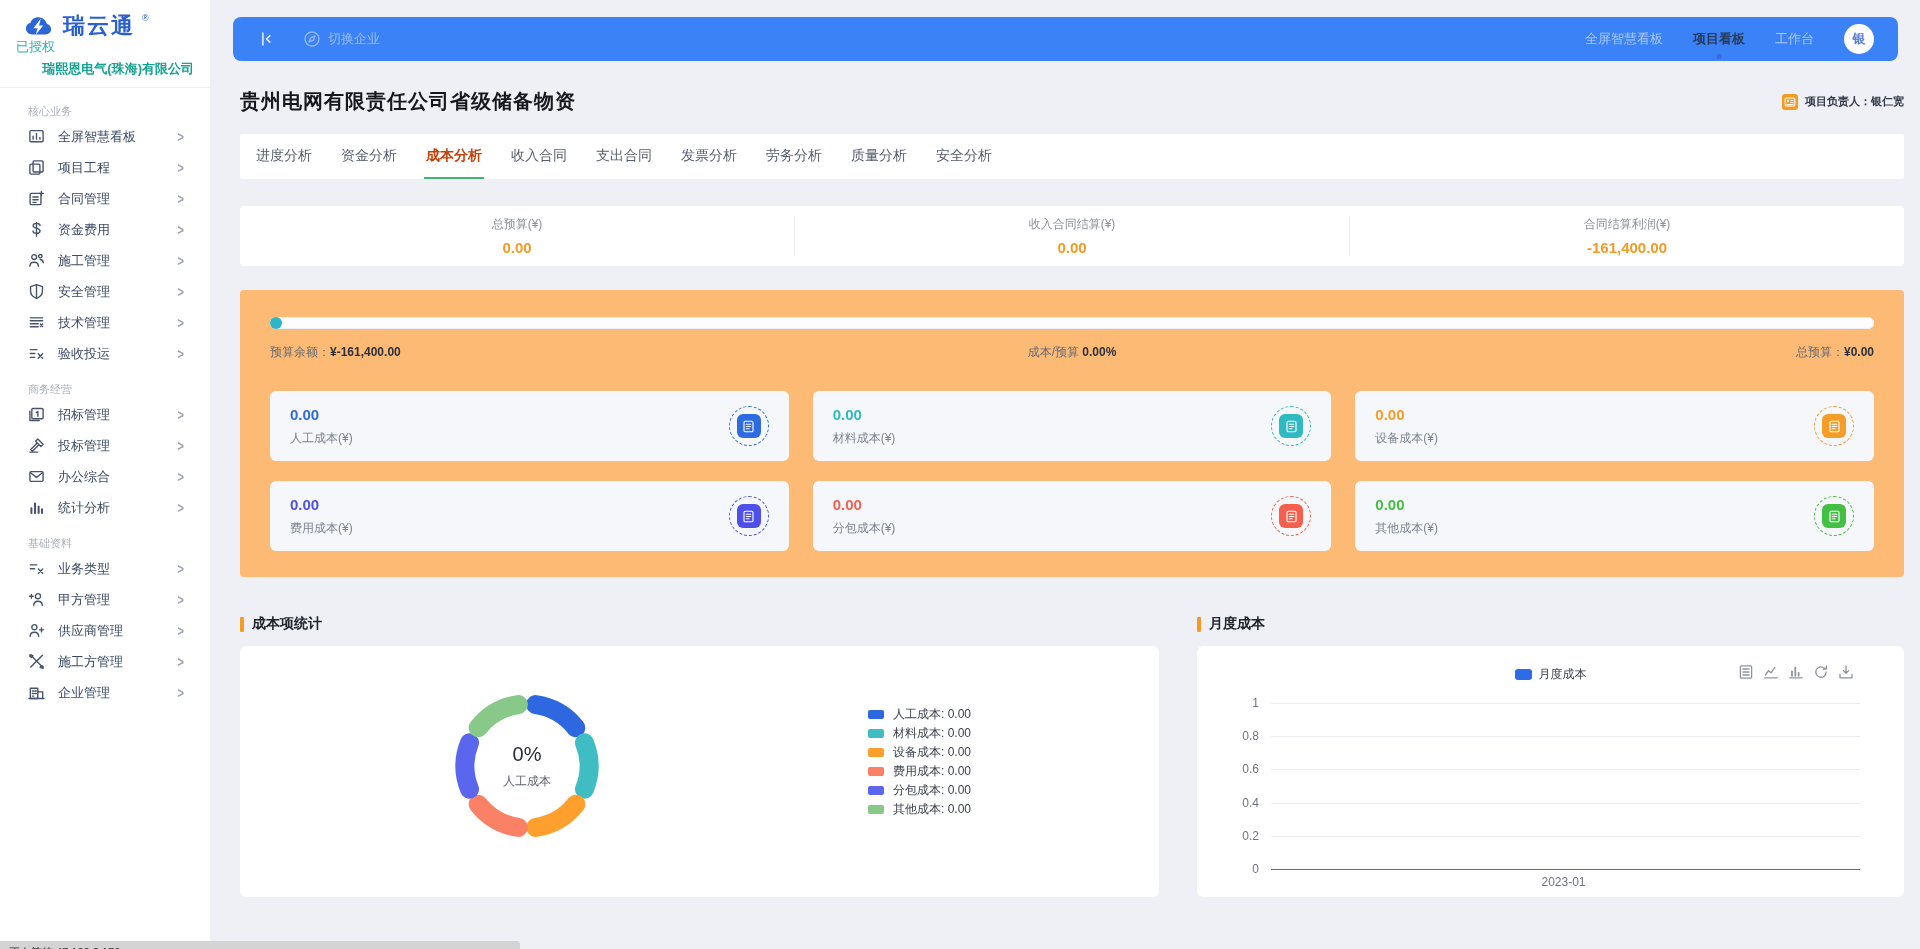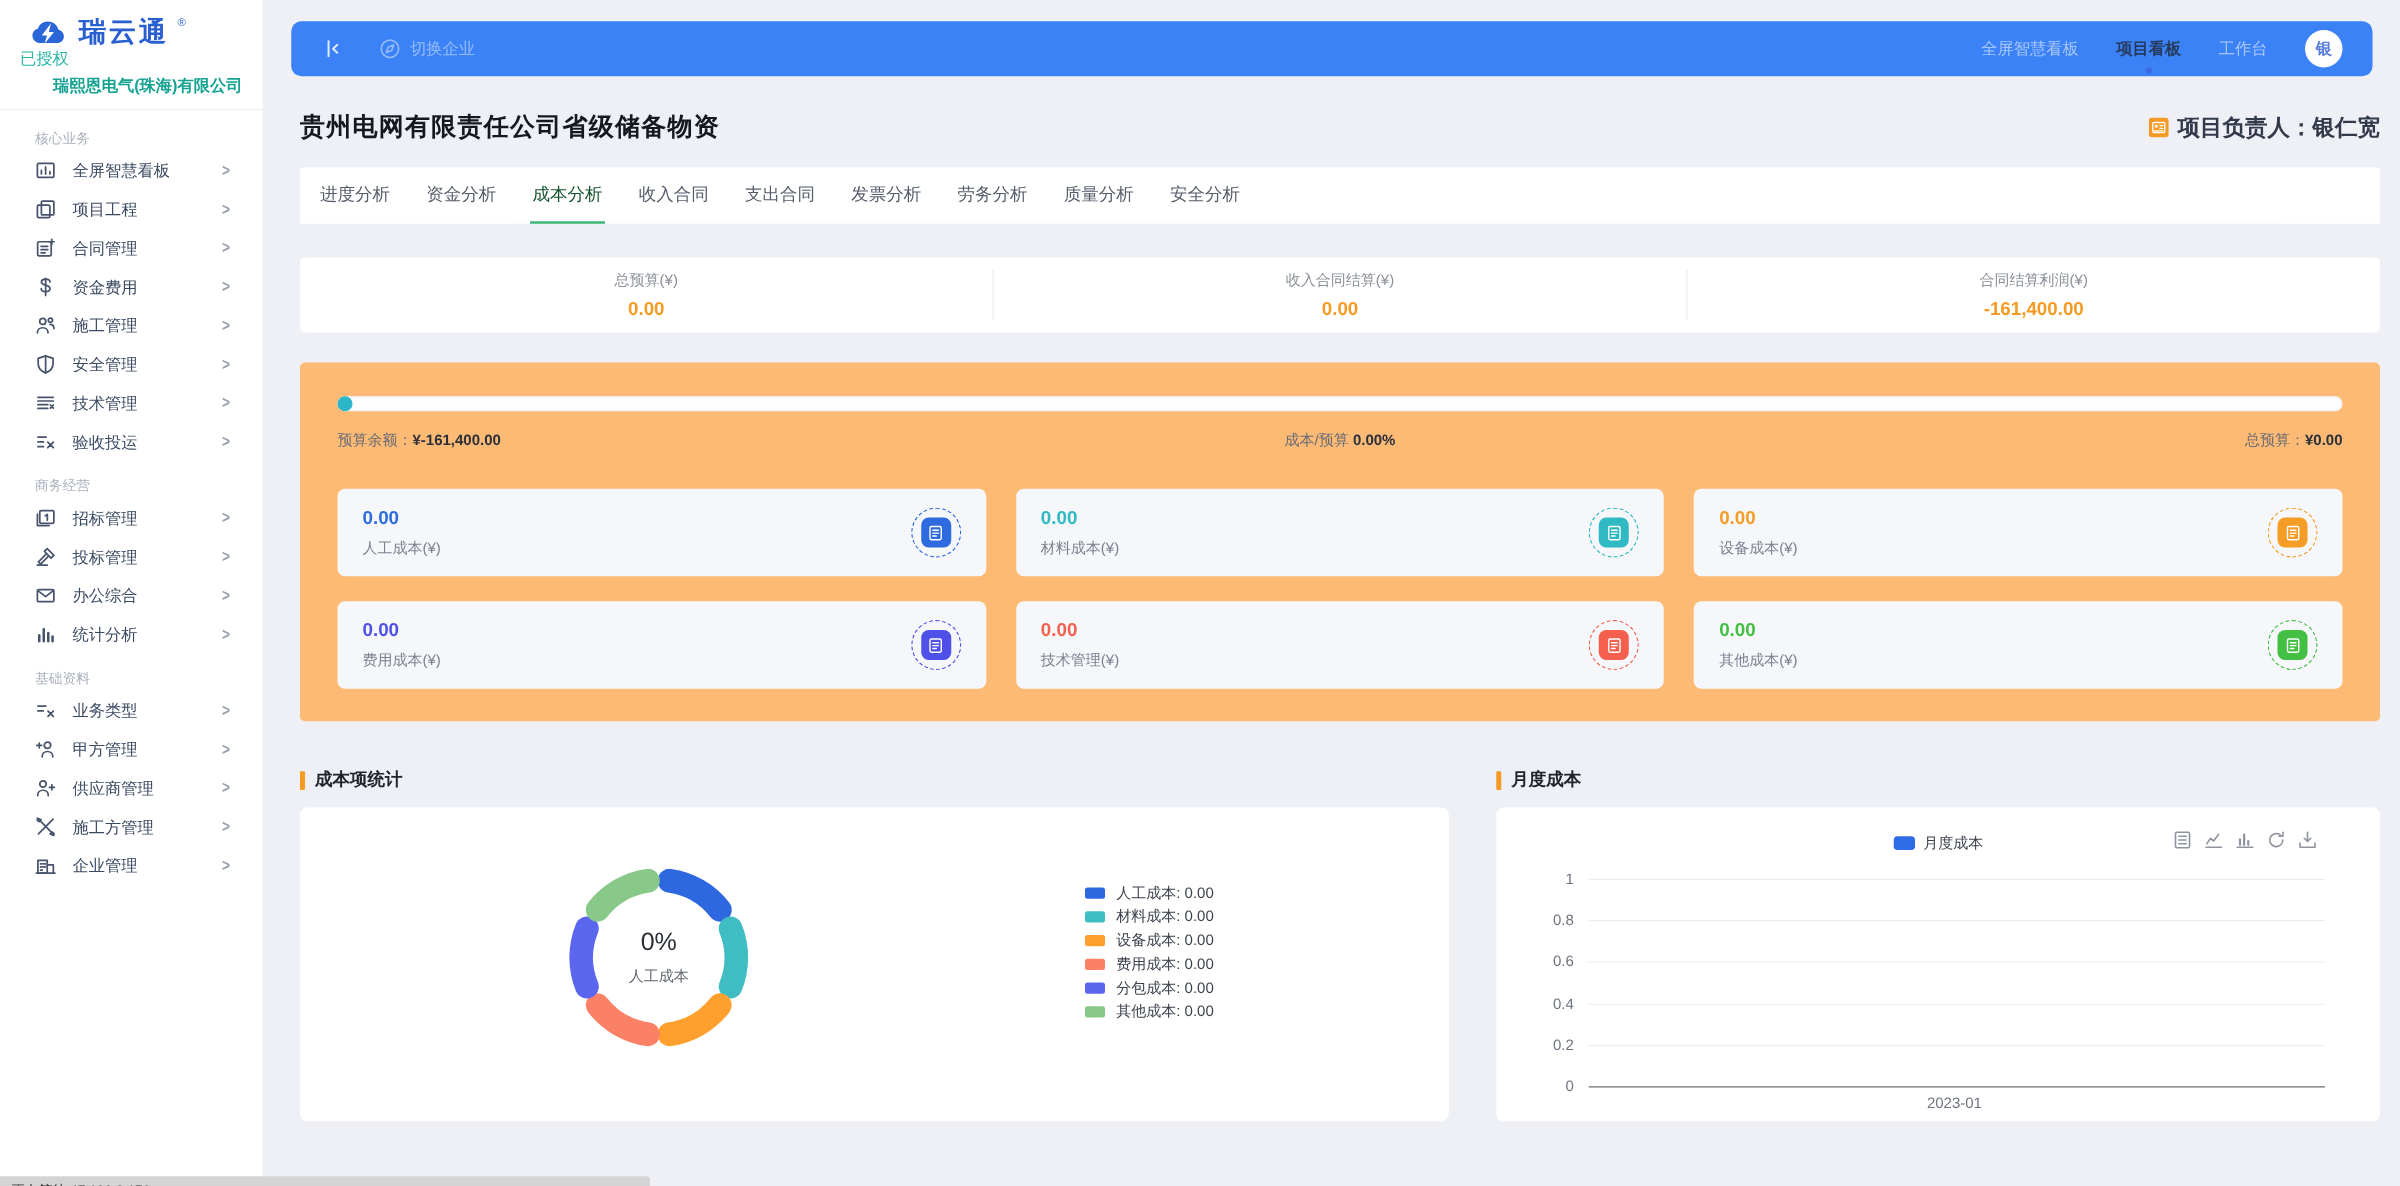--- a/index.html
+++ b/index.html
@@ -33,26 +33,26 @@
   .tb-switch { display:flex; align-items:center; gap:7px; margin-left:28px; color:rgba(255,255,255,.45); font-size:13px; cursor:pointer; }
   .tb-right { margin-left:auto; display:flex; align-items:center; gap:30px; }
   .tb-nav { color:rgba(255,255,255,.55); font-size:13px; cursor:pointer; position:relative; }
   .tb-nav.active { color:#273b5e; font-weight:bold; }
   .tb-nav .dot { position:absolute; left:50%; transform:translateX(-50%); bottom:-11px; width:5px; height:5px; border-radius:50%; background:#3f66e4; }
   .tb-avatar { width:30px; height:30px; border-radius:50%; background:#fff; color:#5b7fd9; display:flex; align-items:center; justify-content:center; font-size:13px; font-weight:bold; cursor:pointer; }
 
   .content { padding:0 16px 0 30px; }
   .title-row { margin-top:27px; display:flex; align-items:center; }
   .page-title { font-size:20px; font-weight:bold; color:#16181d; letter-spacing:1px; }
-  .manager { margin-left:auto; display:flex; align-items:center; gap:7px; font-size:18px; font-weight:bold; color:#33384a; }
+  .manager { margin-left:auto; display:flex; align-items:center; gap:7px; font-size:11px; font-weight:bold; color:#33384a; }
   .manager svg { width:16px; height:16px; }
 
   .tabbar { margin-top:19px; background:#fff; height:45px; display:flex; align-items:stretch; padding-left:14px; border-radius:2px; }
   .tab { display:flex; align-items:center; font-size:14px; color:#565d6b; padding:0 2px; margin-right:25px; cursor:pointer; border-bottom:2px solid transparent; }
-  .tab.active { color:#14532d; border-bottom-color:#3eb575; }
+  .tab.active { color:#c2410c; border-bottom-color:#3eb575;font-weight:bold; }
 
   .summary-card { margin-top:27px; background:#fff; border-radius:4px; height:60px; display:flex; align-items:center; }
   .sum-col { flex:1; text-align:center; border-right:1px solid #ededf0; }
   .sum-col:last-child { border-right:none; }
   .sum-label { font-size:12px; color:#8b909a; }
   .sum-value { margin-top:6px; font-size:15px; font-weight:bold; color:#f59a23; }
 
   .budget-card { margin-top:24px; background:#fdba74; border-radius:4px; padding:27px 30px 26px; }
   .progress-track { height:12px; border-radius:6px; background:#fdfdfe; box-shadow:inset 0 0 0 1px #edeff3; position:relative; }
   .progress-fill { position:absolute; left:0; top:0; height:12px; min-width:12px; border-radius:6px; background:#2db5c8; }
@@ -439,21 +439,21 @@
                   <svg viewBox="0 0 16 16" fill="none" stroke="#fff" stroke-width="1.2" stroke-linecap="round">
                     <rect x="3.2" y="2.4" width="9.6" height="11.2" rx="1.2"></rect>
                     <path d="M5.6 5.6h4.8M5.6 8h4.8M5.6 10.4h3"></path>
                   </svg>
                 </span>
               </span>
             </div>
             <div class="tile">
               <div class="tile-text">
                 <div class="tile-value" style="color:#f4604d">0.00</div>
-                <div class="tile-label">技术管理(¥)</div>
+                <div class="tile-label">分包成本(¥)</div>
               </div>
               <span class="tile-icon" style="color:#f4604d">
                 <span class="tile-icon-core" style="background:#f4604d">
                   <svg viewBox="0 0 16 16" fill="none" stroke="#fff" stroke-width="1.2" stroke-linecap="round">
                     <rect x="3.2" y="2.4" width="9.6" height="11.2" rx="1.2"></rect>
                     <path d="M5.6 5.6h4.8M5.6 8h4.8M5.6 10.4h3"></path>
                   </svg>
                 </span>
               </span>
             </div>

